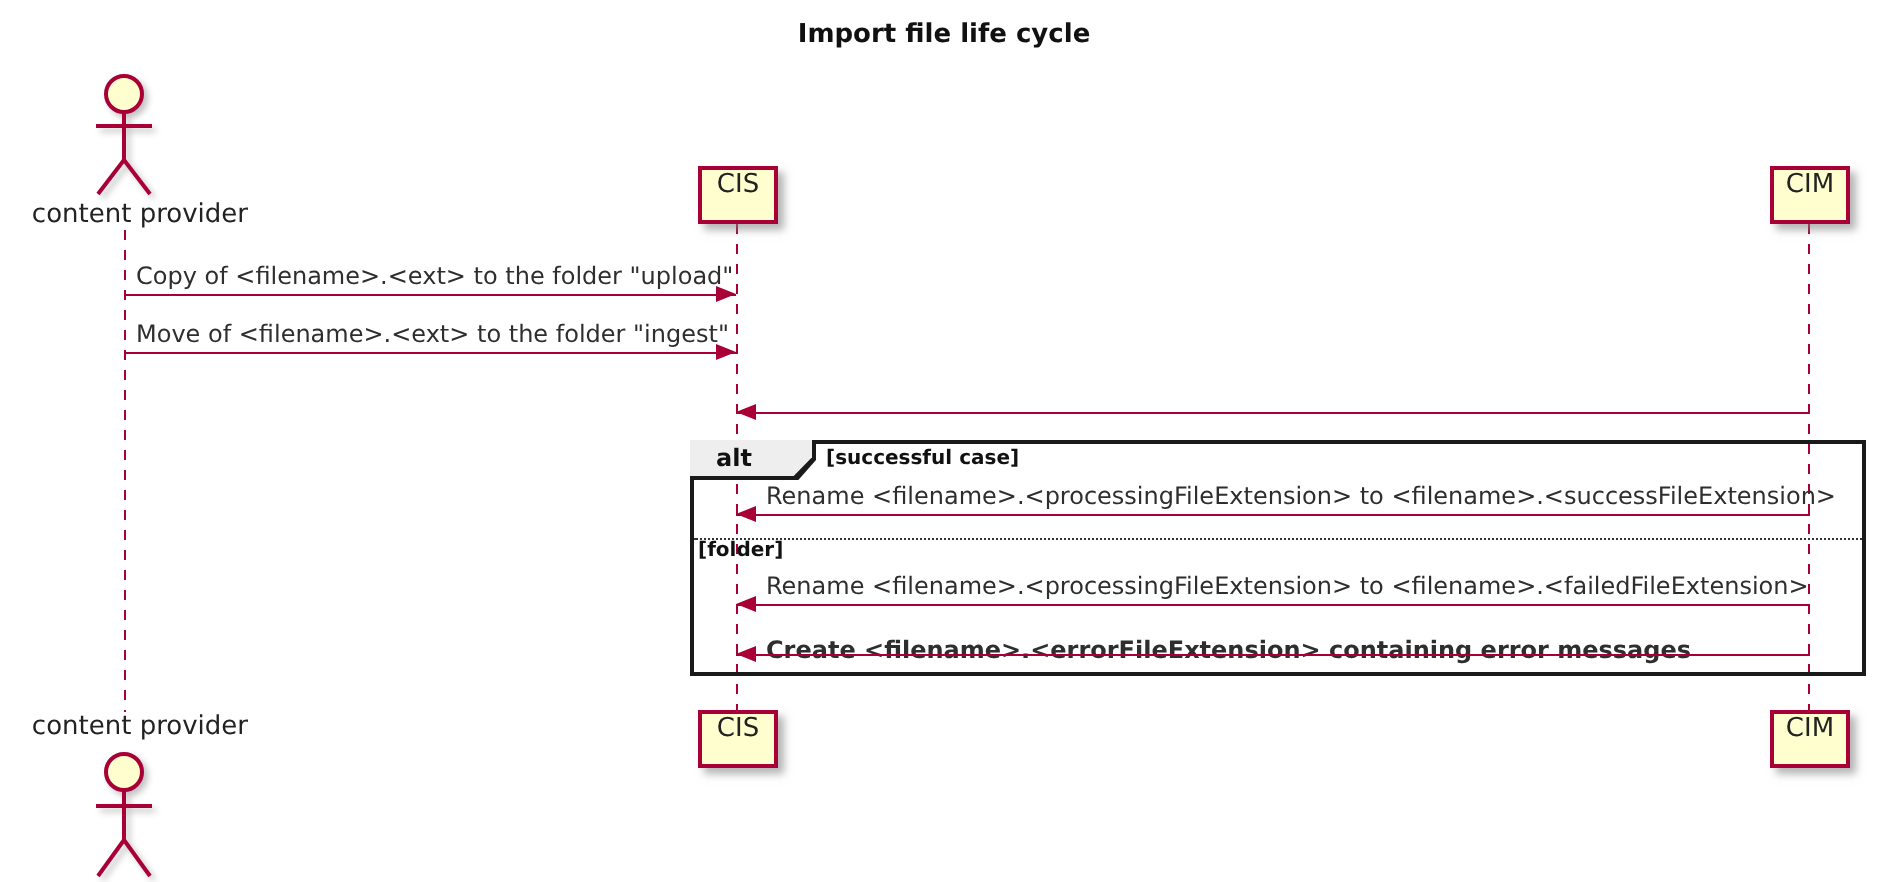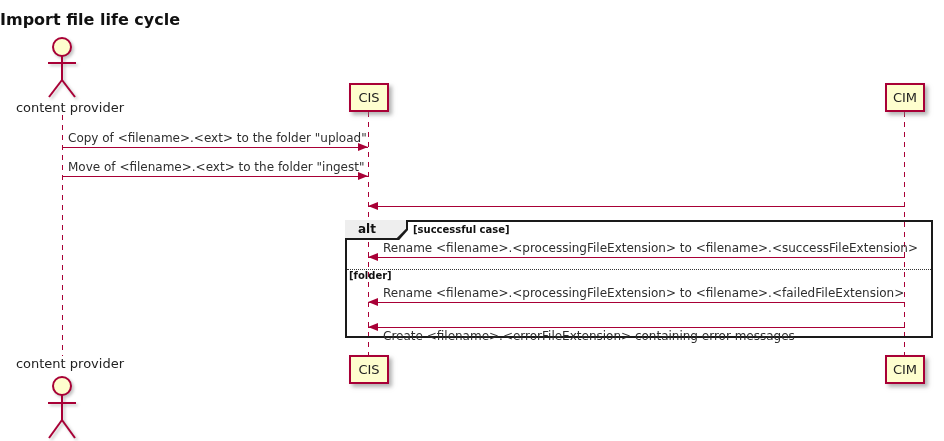--- a/index.html
+++ b/index.html
@@ -9,28 +9,28 @@
     --alt-fill: #EEEEEE;
     --text: #2e2e2e;
   }
   * { margin:0; padding:0; box-sizing:border-box; }
   body { background:#fff; font-family:"DejaVu Sans", sans-serif; }
   .canvas {
     position:relative; width:944px; height:441px; background:#ffffff;
     overflow:hidden; color:var(--text);
   }
   .title {
-    position:absolute; left:0; top:10px; width:944px; 
-    font-size:16px; font-weight:bold; color:#111;
+    position:absolute; left:0; top:10px; width:944px; text-align:center;
+    font-size:13px; font-weight:bold; color:#111;
   }
   .participant {
     position:absolute; width:40px; height:29px;
     background:var(--fill); border:2px solid var(--accent);
     box-shadow:3px 3px 4px rgba(130,130,130,0.6);
-    display:flex; align-items:center; justify-content:center;
+    display:flex; align-items:flex-start; justify-content:center;
     font-size:13px; color:#222;
   }
   .p-cis-top { left:349px; top:83px; }
   .p-cim-top { left:885px; top:83px; }
   .p-cis-bot { left:349px; top:355px; }
   .p-cim-bot { left:885px; top:355px; }
   .lifeline {
     position:absolute; width:1px;
     background:repeating-linear-gradient(to bottom, var(--accent) 0 5px, transparent 5px 10px);
   }
@@ -49,21 +49,21 @@
   .msg-line { position:absolute; height:0; border-top:1px solid var(--accent); }
   .arr { position:absolute; width:0; height:0; border-top:4px solid transparent; border-bottom:4px solid transparent; }
   .arr-r { border-left:10px solid var(--accent); }
   .arr-l { border-right:10px solid var(--accent); }
   .msg-label { position:absolute; font-size:12px; color:var(--text); white-space:nowrap; }
   .ml1 { left:68px;  top:131px; }
   .ml2 { left:68px;  top:160px; }
   .ml3 { left:380px; top:190px; }
   .ml4 { left:383px; top:241px; }
   .ml5 { left:383px; top:286px; }
-  .ml6 { left:383px; top:329px; }
+  .ml6 { left:383px; top:318px;font-weight:bold; }
   .l1 { left:62px;  top:147px; width:306px; }
   .l2 { left:62px;  top:176px; width:306px; }
   .l3 { left:368px; top:206px; width:537px; }
   .l4 { left:368px; top:257px; width:537px; }
   .l5 { left:368px; top:302px; width:537px; }
   .l6 { left:368px; top:327px; width:537px; }
   .a1 { left:358px; top:143px; }
   .a2 { left:358px; top:172px; }
   .a3 { left:368px; top:202px; }
   .a4 { left:368px; top:253px; }

